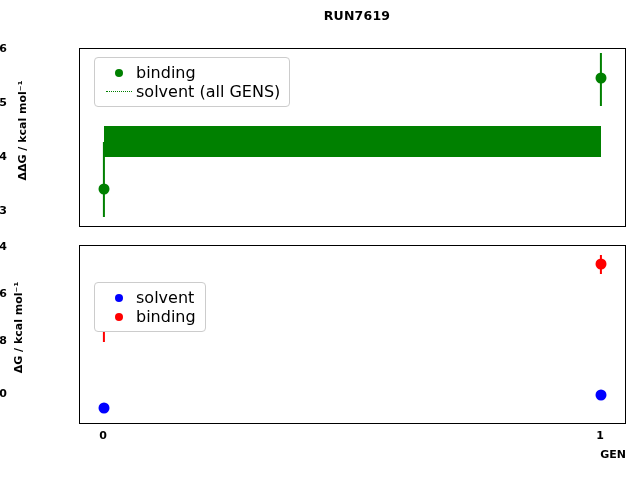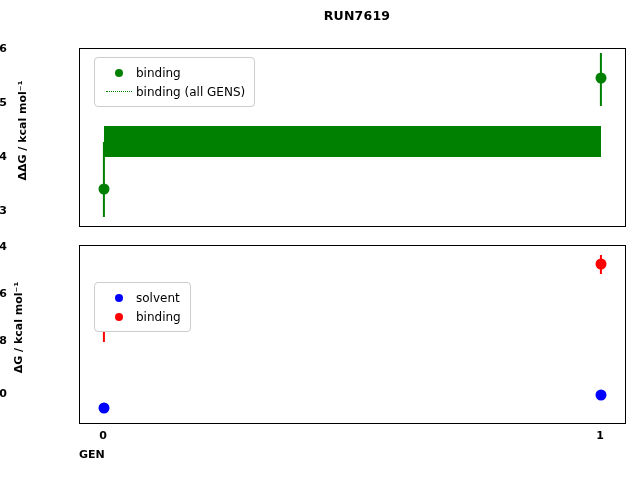--- a/index.html
+++ b/index.html
@@ -114,21 +114,21 @@
   #ylabel-bottom {
     left: -47px;
     top: 321px;
     width: 130px;
   }
   #xlabel {
     position: absolute;
     left: 79px;
     top: 448px;
     width: 547px;
-    text-align: left;
+    text-align: right;
     font-size: 11px;
     font-weight: bold;
   }
 
   
   .marker {
     position: absolute;
     border-radius: 50%;
     transform: translate(-50%, -50%);
   }
@@ -168,21 +168,21 @@
     width: 8px;
     height: 8px;
     border-radius: 50%;
   }
   .legend-dash {
     width: 26px;
     height: 0;
     border-top: 1.6px dotted #008000;
   }
   .legend-text {
-    font-size: 12px;
+    font-size: 16px;
     white-space: nowrap;
     color: #000000;
   }
 </style>
 </head>
 <body>
 
 <div id="figure">
 
   <div id="fig-title">RUN7619</div>
@@ -210,21 +210,21 @@
         <div class="legend-row">
           <span class="legend-key">
             <span class="legend-dot" style="background:#008000;"></span>
           </span>
           <span class="legend-text">binding</span>
         </div>
         <div class="legend-row">
           <span class="legend-key">
             <span class="legend-dash"></span>
           </span>
-          <span class="legend-text">binding (all GENS)</span>
+          <span class="legend-text">solvent (all GENS)</span>
         </div>
       </div>
 
     </div>
   </div>
 
   <div class="ticklabel-y" style="top:42px;">6</div>
   <div class="ticklabel-y" style="top:96px;">5</div>
   <div class="ticklabel-y" style="top:150px;">4</div>
   <div class="ticklabel-y" style="top:204px;">3</div>

